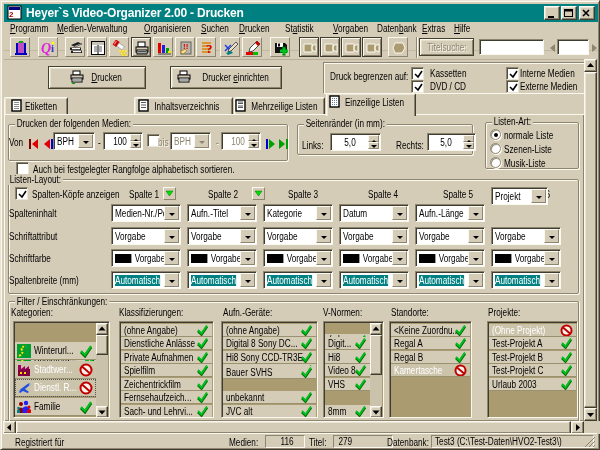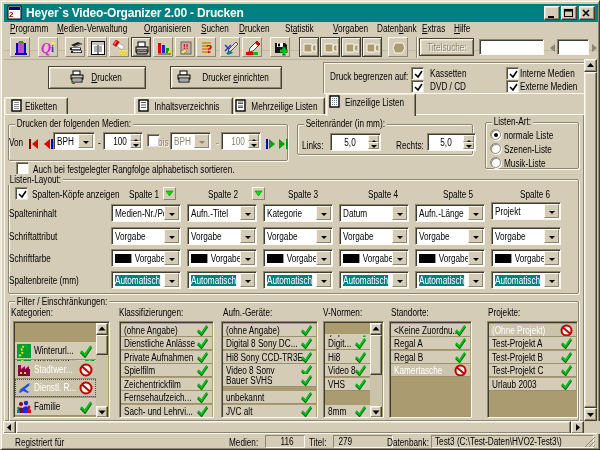--- a/index.html
+++ b/index.html
@@ -425,21 +425,21 @@
         <span class="da"></span>
       </div>
   <div class="combo" style="left:334px;top:89px;width:70px;">
         <span class="cv"><span class="tl">Datum</span></span>
         <span class="da"></span>
       </div>
   <div class="combo" style="left:410px;top:89px;width:70px;">
         <span class="cv"><span class="tl">Aufn.-Länge</span></span>
         <span class="da"></span>
       </div>
-  <div class="combo" style="left:486px;top:87px;width:70px;">
+  <div class="combo" style="left:486px;top:72px;width:57px;">
         <span class="cv"><span class="tl">Projekt</span></span>
         <span class="da"></span>
       </div>
   <div class="combo" style="left:106px;top:112px;width:70px;">
         <span class="cv"><span class="tl">Vorgabe</span></span>
         <span class="da"></span>
       </div>
   <div class="combo" style="left:182px;top:112px;width:70px;">
         <span class="cv"><span class="tl">Vorgabe</span></span>
         <span class="da"></span>
@@ -670,21 +670,21 @@
             <path d="M2 6 l3.5 3.5 5.5-8" stroke="#00C020" stroke-width="1.8" fill="none"></path>
           </svg>
         </div>
    <div class="li" style="top:42px;height:13px;">
           <span class="it2">Video 8 Sony</span>
           <svg class="chk" style="top:0px" width="13" height="13">
             <path d="M2 7 l3.5 3.5 5.5-8" stroke="#007000" stroke-width="2.6" fill="none"></path>
             <path d="M2 6 l3.5 3.5 5.5-8" stroke="#00C020" stroke-width="1.8" fill="none"></path>
           </svg>
         </div>
-   <div class="li" style="top:52px;height:13px;">
+   <div class="li" style="top:44px;height:13px;">
           <span class="it2">Bauer SVHS</span>
           <svg class="chk" style="top:0px" width="13" height="13">
             <path d="M2 7 l3.5 3.5 5.5-8" stroke="#007000" stroke-width="2.6" fill="none"></path>
             <path d="M2 6 l3.5 3.5 5.5-8" stroke="#00C020" stroke-width="1.8" fill="none"></path>
           </svg>
         </div>
    <div class="li" style="top:69px;height:13px;">
           <span class="it2">unbekannt</span>
           <svg class="chk" style="top:0px" width="13" height="13">
             <path d="M2 7 l3.5 3.5 5.5-8" stroke="#007000" stroke-width="2.6" fill="none"></path>

